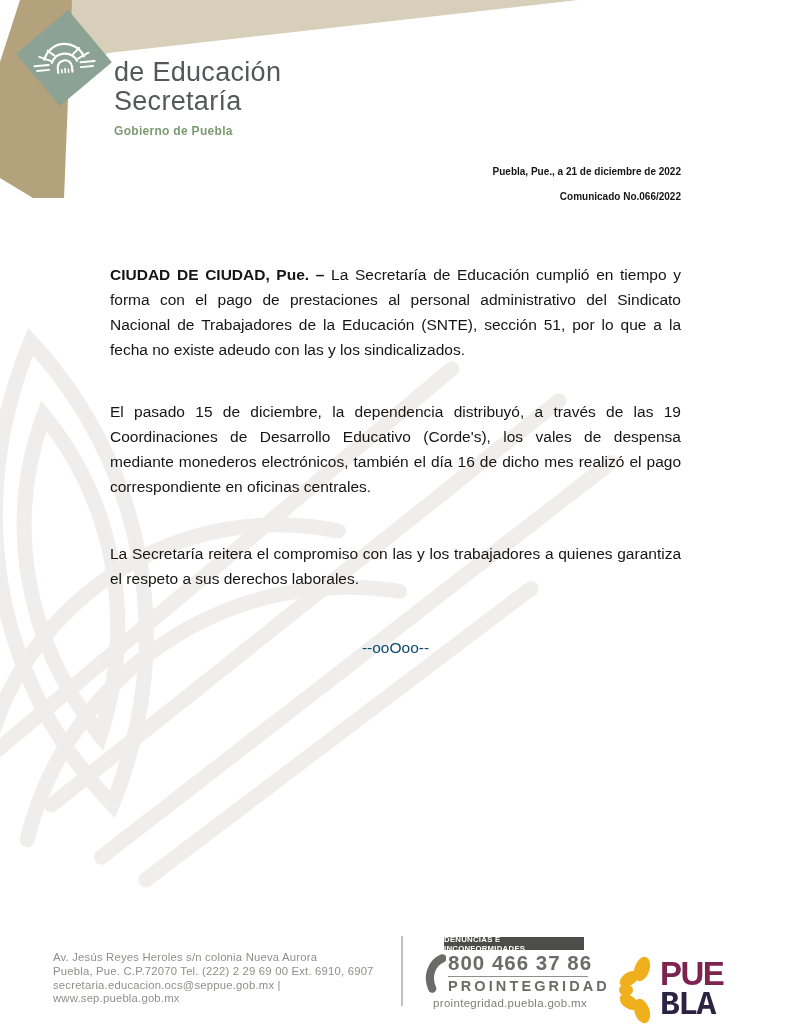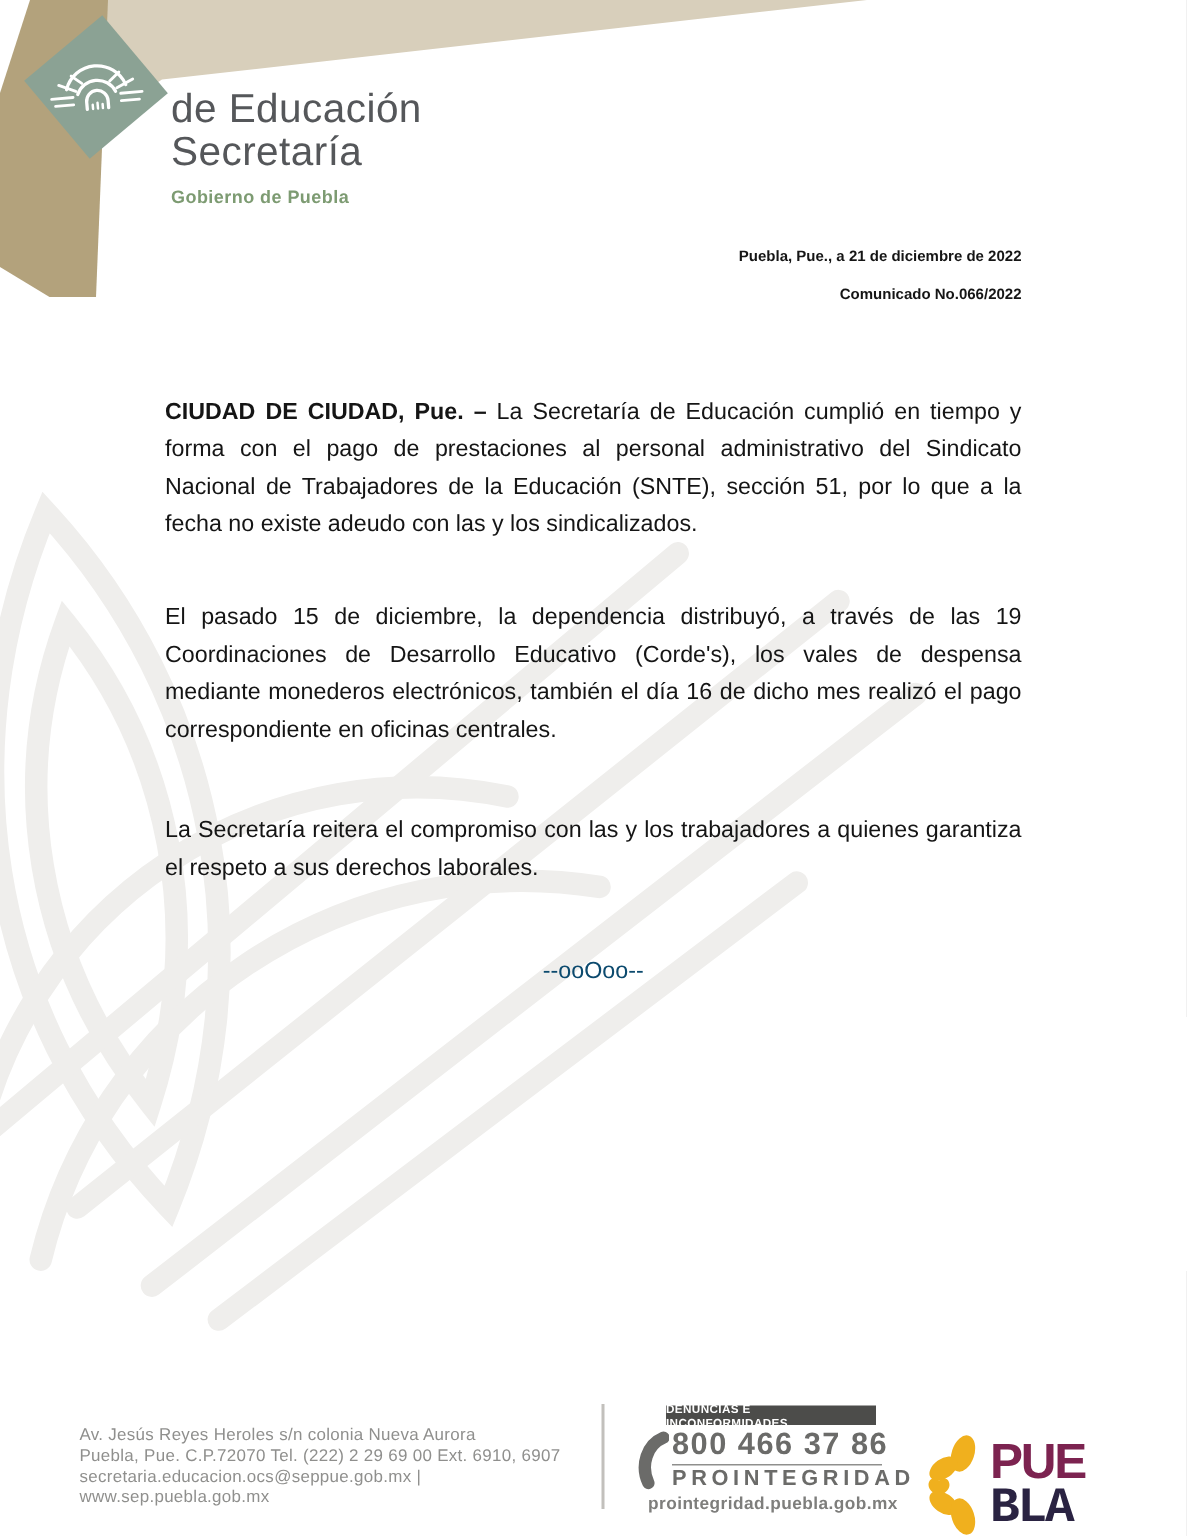--- a/index.html
+++ b/index.html
@@ -49,21 +49,21 @@
   .badge{
     margin-left:20px;width:140px;height:13px;background:#4c4c4a;color:#ffffff;
     font-size:7.8px;font-weight:bold;letter-spacing:.25px;display:flex;align-items:center;justify-content:center;
   }
   .phone-row{display:flex;align-items:flex-start;margin-top:1px;}
   .phone-icon{width:22px;height:40px;margin-top:3px;}
   .num-col{margin-left:2px;width:140px;}
   .phone-number{font-size:20.5px;font-weight:bold;letter-spacing:1px;white-space:nowrap;}
   .num-rule{border-bottom:1.5px solid #8f8f8d;margin:1px 0 1px 0;}
   .program{font-size:14.5px;font-weight:bold;letter-spacing:3.1px;white-space:nowrap;}
-  .website{margin-top:3px;margin-left:8px;text-align:center;font-size:11.5px;font-weight:bold;color:#7e7e7c;letter-spacing:.3px;}
+  .website{margin-top:3px;margin-left:8px;text-align:center;font-size:11.5px;font-weight:normal;color:#7e7e7c;letter-spacing:.3px;}
   .puebla-logo{position:absolute;left:616px;top:936px;display:flex;align-items:center;z-index:5;margin-top:20px;}
   .flower{width:42px;height:68px;}
   .puebla-words{margin-left:2px;font-weight:bold;font-size:33px;line-height:32px;letter-spacing:-1.5px;}
   .pue{color:#7c2350;}
   .bla{color:#2a2342;font-family:Liberation Mono, monospace;}
 </style>
 </head>
 <body>
 
 <div class="page">

